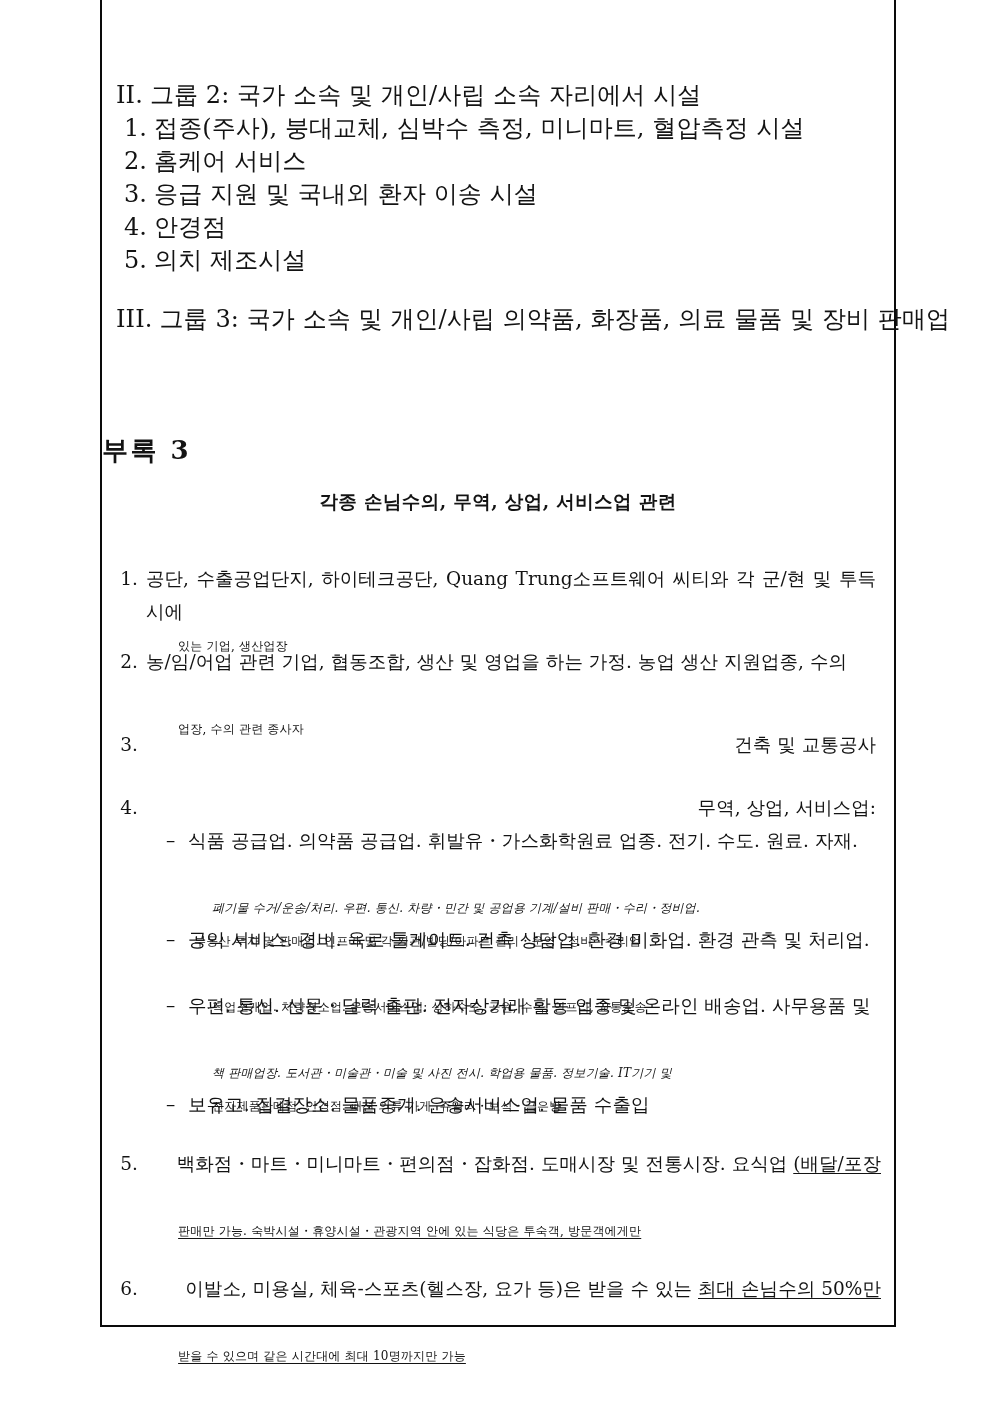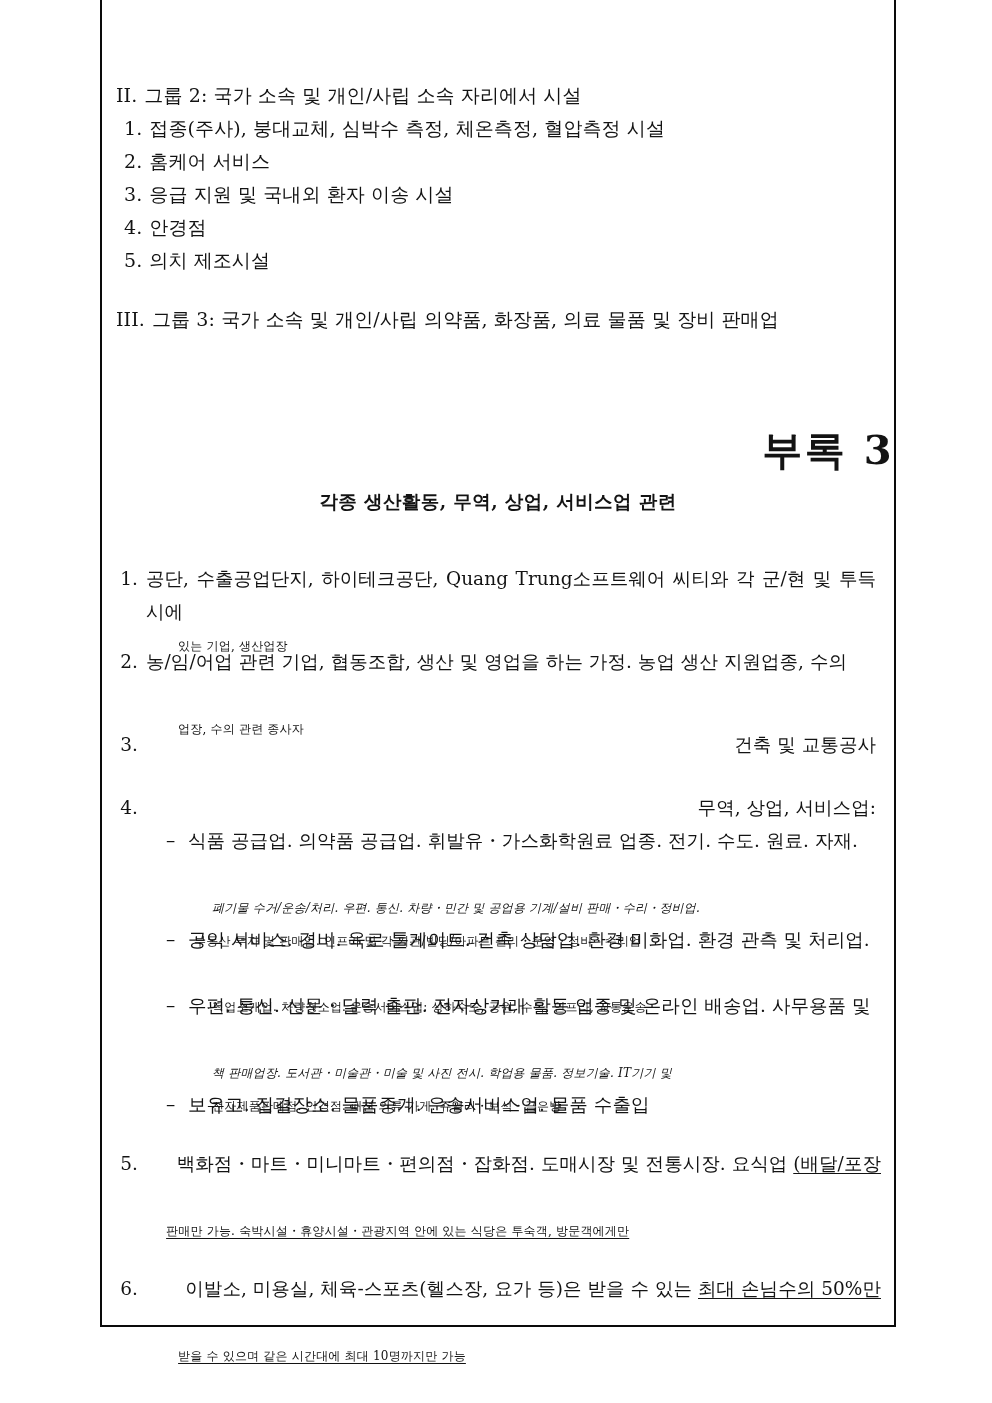--- a/index.html
+++ b/index.html
@@ -47,41 +47,41 @@
     line-height: 34px;
     letter-spacing: 0.2px;
     white-space: pre;
   }
 
   
   .row {
     position: absolute;
     display: flex;
     align-items: flex-start;
-    font-size: 19px;
+    font-size: 24px;
     line-height: 33px;
     letter-spacing: 0.1px;
     white-space: nowrap;
   }
   .row .marker {
     flex: 0 0 auto;
     text-align: right;
     margin-right: 7px;
   }
   .row .body {
     flex: 1 1 auto;
   }
 
   
   .appendix-title {
     position: absolute;
     left: 0;
     right: 0;
-    text-align: right;
-    font-size: 40px;
+    text-align: left;
+    font-size: 26px;
     font-weight: bold;
     letter-spacing: 2.5px;
     line-height: 40px;
   }
   .appendix-subtitle {
     position: absolute;
     left: 0;
     right: 0;
     text-align: center;
     font-size: 18.5px;
@@ -148,21 +148,21 @@
 <div class="page-frame">
   <div class="frame-inner">
 
     <div class="row" style="left:14px; top:79px; width:760px;">
       <span class="marker">II.</span>
       <span class="body">그룹 2: 국가 소속 및 개인/사립 소속 자리에서 시설</span>
     </div>
 
     <div class="row" style="left:22px; top:112px; width:760px;">
       <span class="marker">1.</span>
-      <span class="body">접종(주사), 붕대교체, 심박수 측정, 체온측정, 혈압측정 시설</span>
+      <span class="body">접종(주사), 붕대교체, 심박수 측정, 미니마트, 혈압측정 시설</span>
     </div>
 
     <div class="row" style="left:22px; top:145px; width:760px;">
       <span class="marker">2.</span>
       <span class="body">홈케어 서비스</span>
     </div>
 
     <div class="row" style="left:22px; top:178px; width:760px;">
       <span class="marker">3.</span>
       <span class="body">응급 지원 및 국내외 환자 이송 시설</span>
@@ -178,21 +178,21 @@
       <span class="body">의치 제조시설</span>
     </div>
 
     <div class="row" style="left:14px; top:303px; width:770px;">
       <span class="marker">III.</span>
       <span class="body">그룹 3: 국가 소속 및 개인/사립 의약품, 화장품, 의료 물품 및 장비 판매업</span>
     </div>
 
     <div class="appendix-title" style="top:430px;">부록 3</div>
 
-    <div class="appendix-subtitle" style="top:489px;">각종 생산활동, 무역, 상업, 서비스업 관련</div>
+    <div class="appendix-subtitle" style="top:489px;">각종 손님수의, 무역, 상업, 서비스업 관련</div>
 
     <div class="item" style="left:14px; top:562px; width:760px;">
       <span class="num">1.</span>
       <span class="text">
         <span>공단, 수출공업단지, 하이테크공단, Quang Trung소프트웨어 씨티와 각 군/현 및 투득시에</span>
       </span>
     </div>
     <div class="block" style="left:52px; top:595px; width:730px;">
       <span>있는 기업, 생산업장</span>
     </div>
@@ -251,21 +251,21 @@
       <span class="dash">–</span>
       <span class="text nojust">보유고. 집결장소. 물품중계. 운송서비스업. 물품 수출입</span>
     </div>
 
     <div class="item" style="left:14px; top:1147px; width:765px;">
       <span class="num">5.</span>
       <span class="text nojust">
         <span>백화점・마트・미니마트・편의점・잡화점. 도매시장 및 전통시장. 요식업 </span><span class="u">(배달/포장</span>
       </span>
     </div>
-    <div class="block" style="left:40px; top:1180px; width:735px;">
+    <div class="block" style="left:52px; top:1180px; width:735px;">
       <span class="u">판매만 가능. 숙박시설・휴양시설・관광지역 안에 있는 식당은 투숙객, 방문객에게만</span>
     </div>
 
     <div class="item" style="left:14px; top:1272px; width:765px;">
       <span class="num">6.</span>
       <span class="text nojust">
         <span>이발소, 미용실, 체육-스포츠(헬스장, 요가 등)은 받을 수 있는 </span><span class="u">최대 손님수의 50%만</span>
       </span>
     </div>
     <div class="block" style="left:52px; top:1305px; width:735px;">

